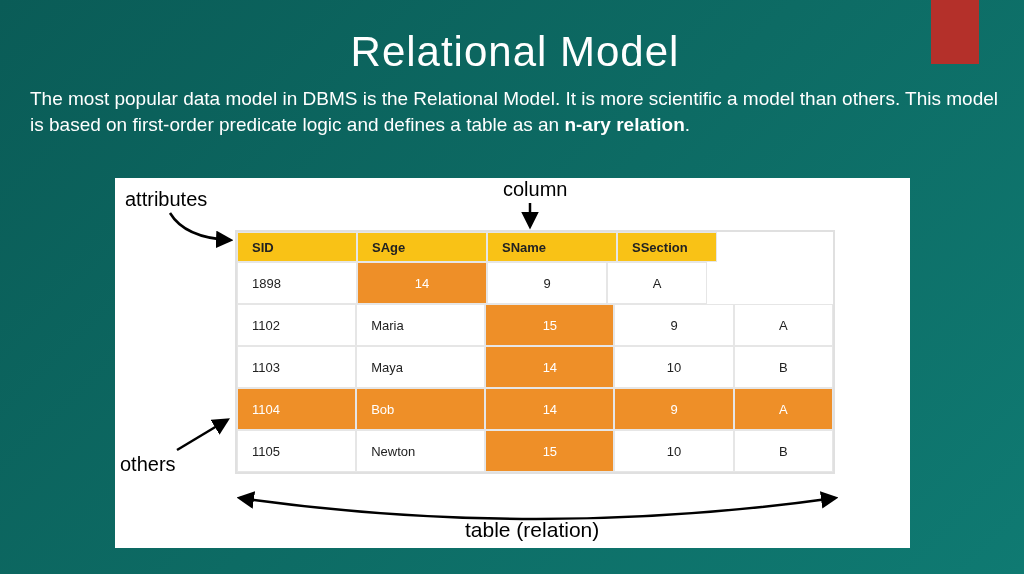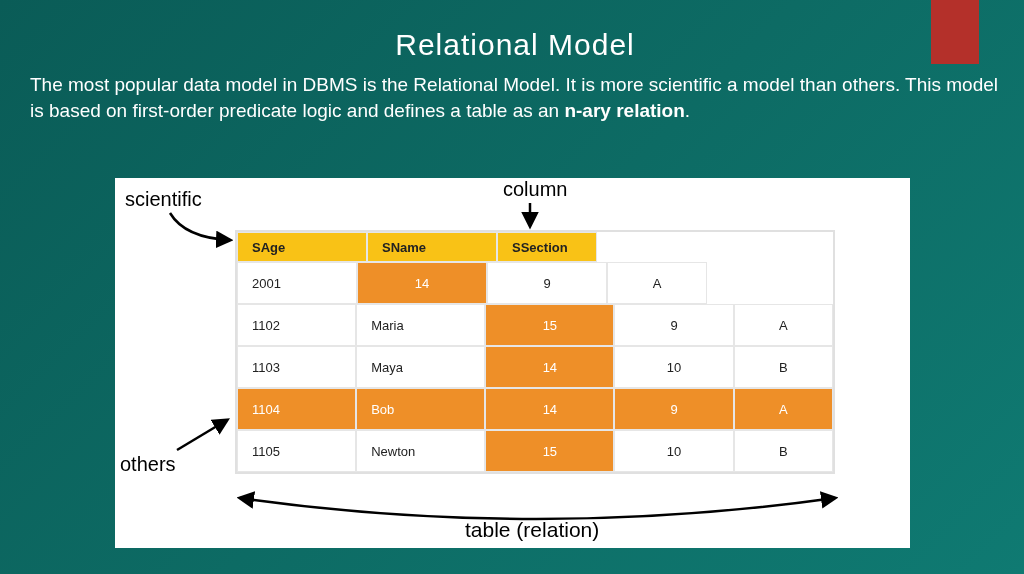--- a/index.html
+++ b/index.html
@@ -14,21 +14,21 @@
   .red-accent {
     position: absolute;
     top: 0;
     right: 45px;
     width: 48px;
     height: 64px;
     background: #b4302a;
   }
   .title {
     color: #ffffff;
-    font-size: 30px;
+    font-size: 42px;
     font-weight: 300;
     text-align: center;
     padding-top: 28px;
     letter-spacing: 1px;
     margin-left: 6px;
   }
   .description {
     color: #ffffff;
     font-size: 19px;
     font-weight: 300;
@@ -107,21 +107,21 @@
 <div class="red-accent"></div>
 
 <h1 class="title">Relational Model</h1>
 
 <p class="description">
   <span>The most popular data model in DBMS is the Relational Model. It is more scientific a model than others. This model is based on first-order predicate logic and defines a table as an </span><b>n-ary relation</b><span>.</span>
 </p>
 
 <div class="diagram-wrap">
 
-  <div class="label label-attributes">scientific</div>
+  <div class="label label-attributes">attributes</div>
   <div class="label label-column">column</div>
   <div class="label label-tuple">others</div>
   <div class="label label-table">table (relation)</div>
 
   <svg class="annot">
     <defs>
       <marker id="arrow" viewBox="0 0 10 10" refX="8" refY="5" markerWidth="7" markerHeight="7" orient="auto-start-reverse">
         <path d="M 0 0 L 10 5 L 0 10 z" fill="#000"></path>
       </marker>
     </defs>
@@ -130,27 +130,28 @@
 
     <line x1="415" y1="25" x2="415" y2="48" stroke="#000" stroke-width="2.5" marker-end="url(#arrow)"></line>
 
     <line x1="62" y1="272" x2="112" y2="242" stroke="#000" stroke-width="2.5" marker-end="url(#arrow)"></line>
 
     <path d="M 125 320 Q 420 362 720 320" stroke="#000" stroke-width="2.5" fill="none" marker-start="url(#arrow)" marker-end="url(#arrow)"></path>
   </svg>
 
   <div class="table-area">
     <div class="trow header">
+      <div class="tcell c1">SID</div>
       <div class="tcell c3">SAge</div>
       <div class="tcell c2">SName</div>
       <div class="tcell c5">SSection</div>
     </div>
     <div class="body" id="table-body">
         <div class="trow">
-          <div class="tcell c1 first">2001</div>
+          <div class="tcell c1 first">1898</div>
           <div class="tcell c3 highlight-col">14</div>
           <div class="tcell c4">9</div>
           <div class="tcell c5">A</div>
         </div>
         <div class="trow">
           <div class="tcell c1 first">1102</div>
           <div class="tcell c2 first">Maria</div>
           <div class="tcell c3 highlight-col">15</div>
           <div class="tcell c4">9</div>
           <div class="tcell c5">A</div>

